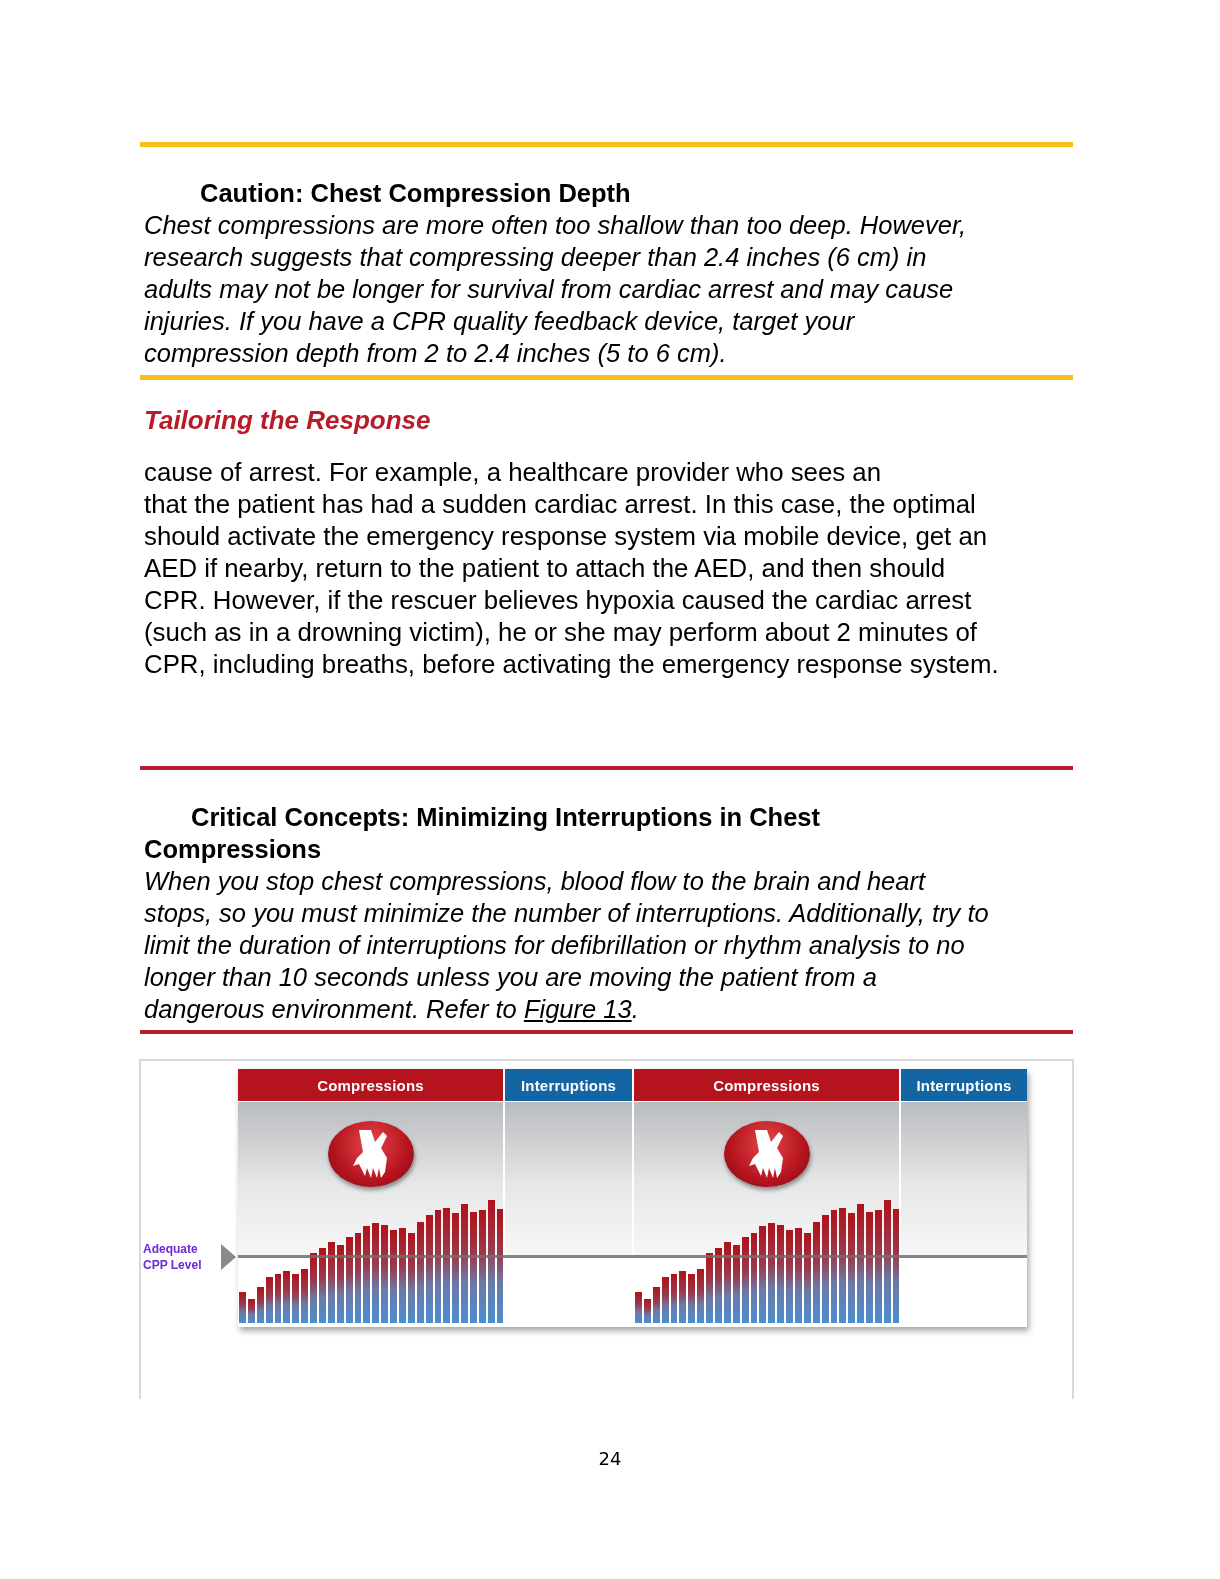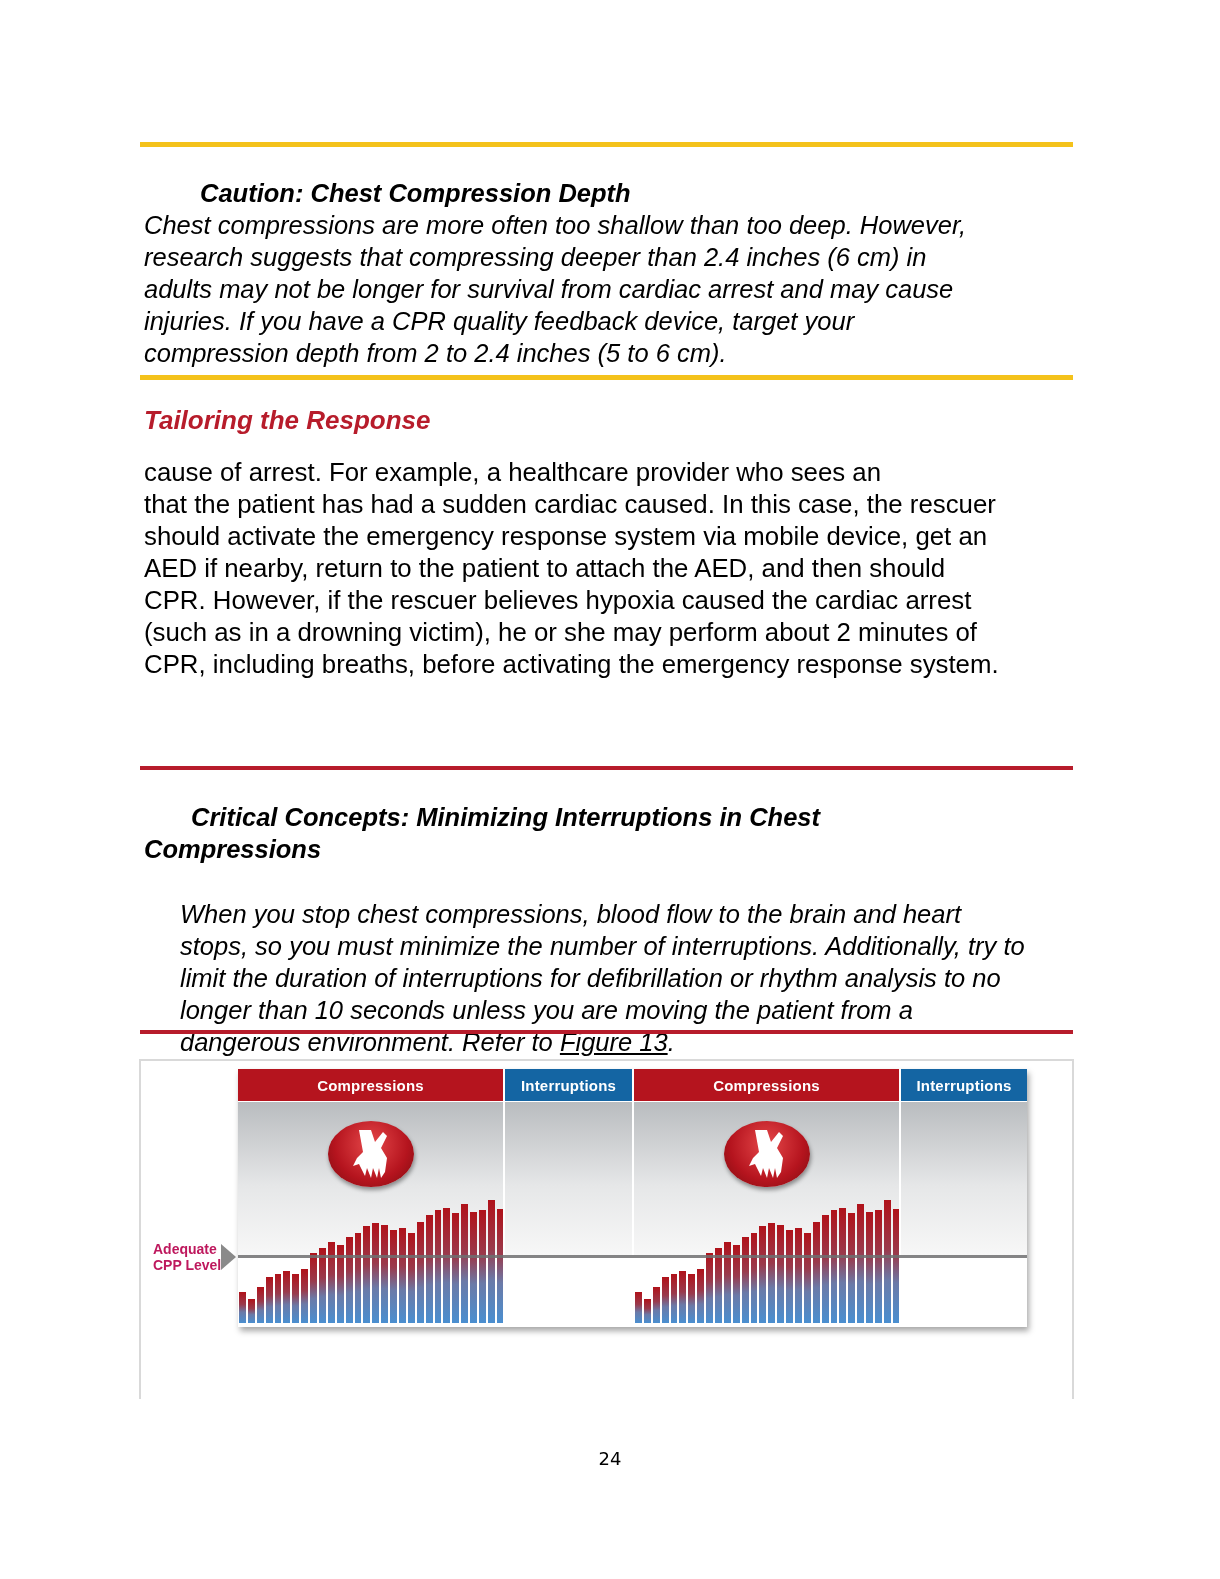--- a/index.html
+++ b/index.html
@@ -3,40 +3,40 @@
 <meta charset="utf-8">
 <style>
   * { box-sizing: border-box; margin: 0; padding: 0; }
   html, body { width: 1220px; height: 1579px; background: #ffffff; }
   body { position: relative; font-family: "Liberation Sans", sans-serif; color: #000; overflow: hidden; }
 
   .rule { position: absolute; left: 140px; width: 933px; height: 5px; }
   .rule.gold { background: #f4c21b; }
   .rule.red { background: #b71c2b; height: 4px; }
 
-  .callout-title { position: absolute; font-weight: bold; font-style: italic; font-size: 25.5px; line-height: 32px; }
+  .callout-title { position: absolute; font-weight: bold; font-size: 25.5px; line-height: 32px; }
   .callout-body { position: absolute; left: 144px; width: 940px; font-style: italic; font-size: 25.5px; line-height: 32px; }
   .section-heading { position: absolute; left: 144px; top: 403px; font-weight: bold; font-style: italic; font-size: 26px; color: #b71c2b; line-height: 34px; }
   .body-text { position: absolute; left: 144px; top: 456px; width: 940px; font-size: 25.8px; line-height: 32px; }
   .link { text-decoration: underline; }
 
   
   .figure-frame { position: absolute; left: 139px; top: 1059px; width: 935px; height: 340px; border: 2px solid #d9d9d9; border-bottom: none; }
   .chart { position: absolute; left: 238px; top: 1069px; width: 789px; height: 258px; box-shadow: 2px 4px 6px rgba(0,0,0,0.35); background: #fff; }
   .panel { position: absolute; top: 0; height: 258px; }
   .panel-head { height: 32px; color: #fff; font-weight: bold; font-size: 15px; display: flex; align-items: center; justify-content: center; letter-spacing: 0.2px; }
   .panel-head.red { background: #b5141e; }
   .panel-head.blue { background: #1465a3; }
   .panel-body { position: absolute; top: 33px; left: 0; right: 0; height: 153px; background: linear-gradient(#b9bcbf, #e6e7e8 55%, #f7f7f7); }
   .panel-sep { position: absolute; top: 0; width: 2px; height: 258px; background: #ffffff; }
   .cpp-line { position: absolute; left: 0; width: 789px; top: 186px; height: 3px; background: #6e6e70; opacity: 0.85; }
   .bars { position: absolute; left: 0; bottom: 4px; height: 150px; display: flex; align-items: flex-end; gap: 2px; }
   .bar { width: 6.9px; background: linear-gradient(to top, #4a8fd0 0%, #6b7aa8 35%, #9a3a4c 60%, #b0121a 100%); }
   .icon-cpr { position: absolute; width: 86px; height: 66px; border-radius: 50%; background: radial-gradient(ellipse at 50% 35%, #e6484a, #b5141e 60%, #7a0c10); box-shadow: 1px 3px 4px rgba(0,0,0,0.4); display: flex; align-items: center; justify-content: center; }
-  .cpp-label { position: absolute; left: 153px; top: 1241px; font-weight: bold; font-size: 14px; line-height: 16px; color: #be185d; }
+  .cpp-label { position: absolute; left: 143px; top: 1241px; font-weight: bold; font-size: 12px; line-height: 16px; color: #6d28d9; }
   .cpp-arrow { position: absolute; left: 221px; top: 1244px; width: 0; height: 0; border-top: 13px solid transparent; border-bottom: 13px solid transparent; border-left: 15px solid #8a8a8a; }
 
   .page-number { position: absolute; left: 0; width: 1220px; top: 1448px; text-align: center; font-size: 18px; font-family: "DejaVu Sans", sans-serif; }
 </style>
 </head>
 <body>
 
 <div class="rule gold" style="top:142px;"></div>
 <div class="callout-title" style="left:200px; top:177px;">Caution: Chest Compression Depth</div>
 <div class="callout-body" style="top:209px;">
@@ -44,32 +44,32 @@
   <div>research suggests that compressing deeper than 2.4 inches (6 cm) in</div>
   <div>adults may not be longer for survival from cardiac arrest and may cause</div>
   <div>injuries. If you have a CPR quality feedback device, target your</div>
   <div>compression depth from 2 to 2.4 inches (5 to 6 cm).</div>
 </div>
 <div class="rule gold" style="top:375px;"></div>
 
 <div class="section-heading">Tailoring the Response</div>
 <div class="body-text">
   <div>cause of arrest. For example, a healthcare provider who sees an</div>
-  <div>that the patient has had a sudden cardiac caused. In this case, the rescuer</div>
+  <div>that the patient has had a sudden cardiac arrest. In this case, the optimal</div>
   <div>should activate the emergency response system via mobile device, get an</div>
   <div>AED if nearby, return to the patient to attach the AED, and then should</div>
   <div>CPR. However, if the rescuer believes hypoxia caused the cardiac arrest</div>
   <div>(such as in a drowning victim), he or she may perform about 2 minutes of</div>
   <div>CPR, including breaths, before activating the emergency response system.</div>
 </div>
 
 <div class="rule red" style="top:766px;"></div>
 <div class="callout-title" style="left:191px; top:801px;">Critical Concepts: Minimizing Interruptions in Chest</div>
 <div class="callout-title" style="left:144px; top:833px;">Compressions</div>
-<div class="callout-body" style="top:898px;margin-left:36px;">
+<div class="callout-body" style="top:865px;">
   <div>When you stop chest compressions, blood flow to the brain and heart</div>
   <div>stops, so you must minimize the number of interruptions. Additionally, try to</div>
   <div>limit the duration of interruptions for defibrillation or rhythm analysis to no</div>
   <div>longer than 10 seconds unless you are moving the patient from a</div>
   <div><span>dangerous environment. Refer to </span><span class="link">Figure 13</span><span>.</span></div>
 </div>
 <div class="rule red" style="top:1030px;"></div>
 
 <div class="figure-frame"></div>
 

